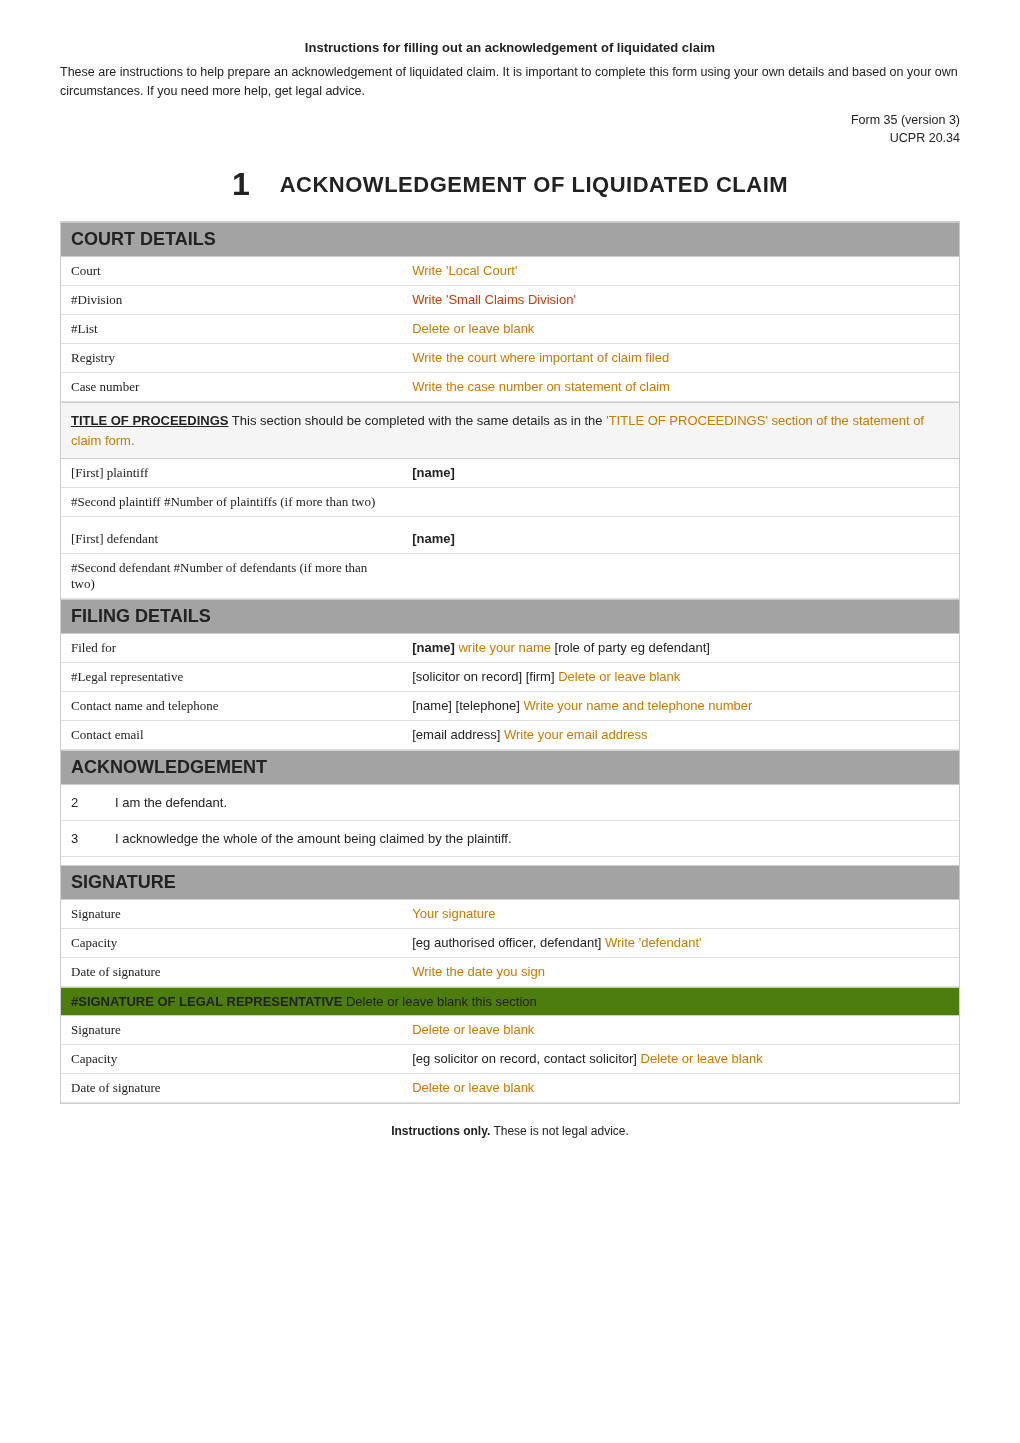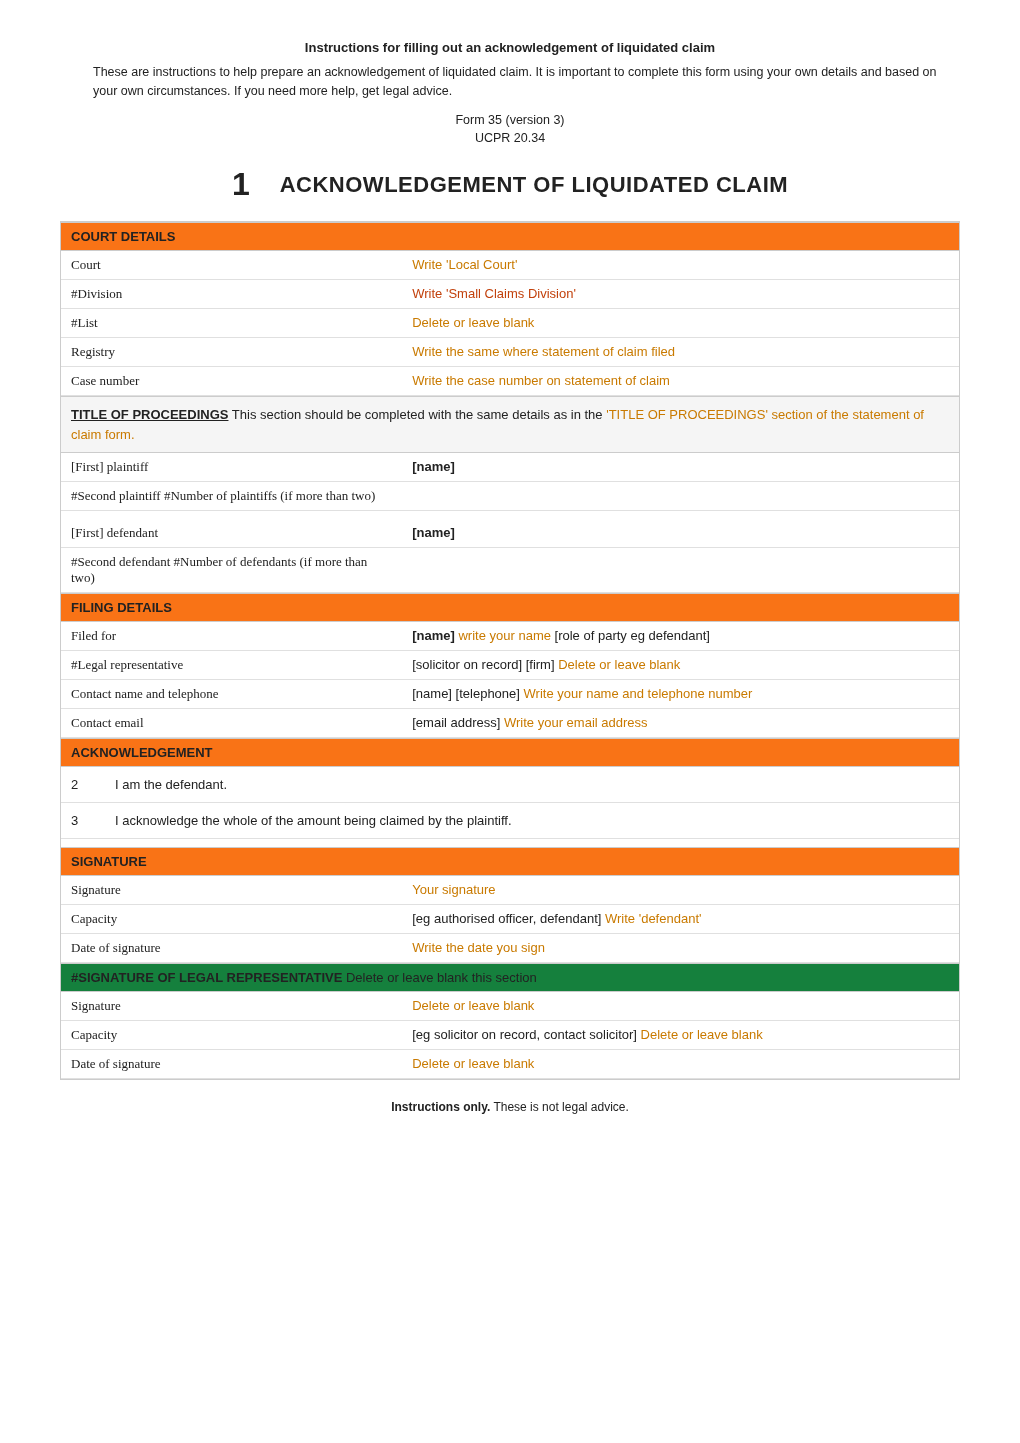--- a/index.html
+++ b/index.html
@@ -18,24 +18,23 @@
     }
     .page-header {
       text-align: center;
       margin-bottom: 10px;
     }
     .page-header p {
       font-size: 12.5px;
       text-align: left;
       margin-top: 8px;
       line-height: 1.5;
-      margin-left: 33px;
     }
     .form-number {
-      text-align: center;
+      text-align: right;
       font-size: 12.5px;
       margin-top: 4px;
       line-height: 1.5;
     }
     .main-title {
       display: flex;
       align-items: center;
       justify-content: center;
       gap: 30px;
       margin: 18px 0 18px 0;
@@ -43,23 +42,23 @@
     .main-title .number {
       font-size: 32px;
       font-weight: bold;
     }
     .main-title .title-text {
       font-size: 22px;
       font-weight: bold;
       letter-spacing: 0.5px;
     }
     .section-header {
-      background: #f97316;
-      font-weight: bold;
-      font-size: 13px;
+      background: #a3a3a3;
+      font-weight: bold;
+      font-size: 18px;
       padding: 6px 10px;
       border-top: 1px solid #ccc;
       border-bottom: 1px solid #ccc;
     }
     table.main-table {
       width: 100%;
       border-collapse: collapse;
       margin-bottom: 0;
     }
     table.main-table td {
@@ -112,21 +111,21 @@
     .footer-note strong {
       font-weight: bold;
     }
     .outer-border {
       border: 1px solid #ccc;
     }
     .section-divider {
       height: 8px;
     }
     .sig-legal-header {
-      background: #15803d;
+      background: #4d7c0f;
       font-size: 13px;
       padding: 6px 10px;
       border-top: 1px solid #ccc;
       border-bottom: 1px solid #ccc;
     }
   </style>
 </head>
 <body>
 
 <div class="page-header">
@@ -154,21 +153,21 @@
         <tr>
           <td>#Division</td>
           <td style="color: #c2410c;">Write 'Small Claims Division'</td>
         </tr>
         <tr>
           <td>#List</td>
           <td style="color: rgb(201, 122, 0);">Delete or leave blank</td>
         </tr>
         <tr>
           <td>Registry</td>
-          <td style="color: rgb(201, 122, 0);">Write the same where statement of claim filed</td>
+          <td style="color: rgb(201, 122, 0);">Write the court where important of claim filed</td>
         </tr>
         <tr>
           <td>Case number</td>
           <td style="color: rgb(201, 122, 0);">Write the case number on statement of claim</td>
         </tr>
       </tbody>
   </table>
 
   <div class="title-proceedings-row" id="title-proceedings-row"><strong>TITLE OF PROCEEDINGS</strong><span> This section should be completed with the same details as in the </span><span style="color:#c97a00">'TITLE OF PROCEEDINGS' section of the statement of claim form.</span></div>
 

